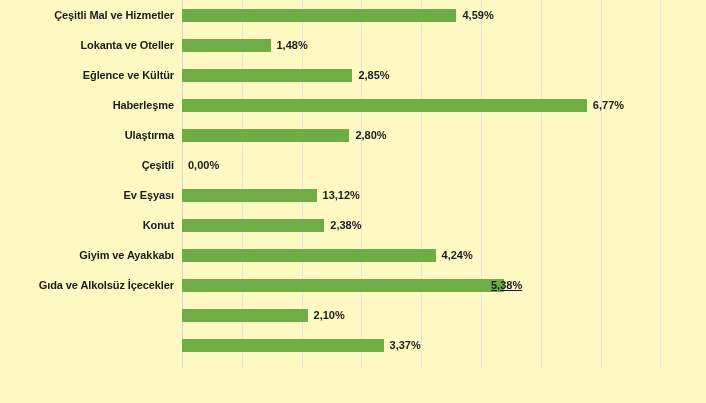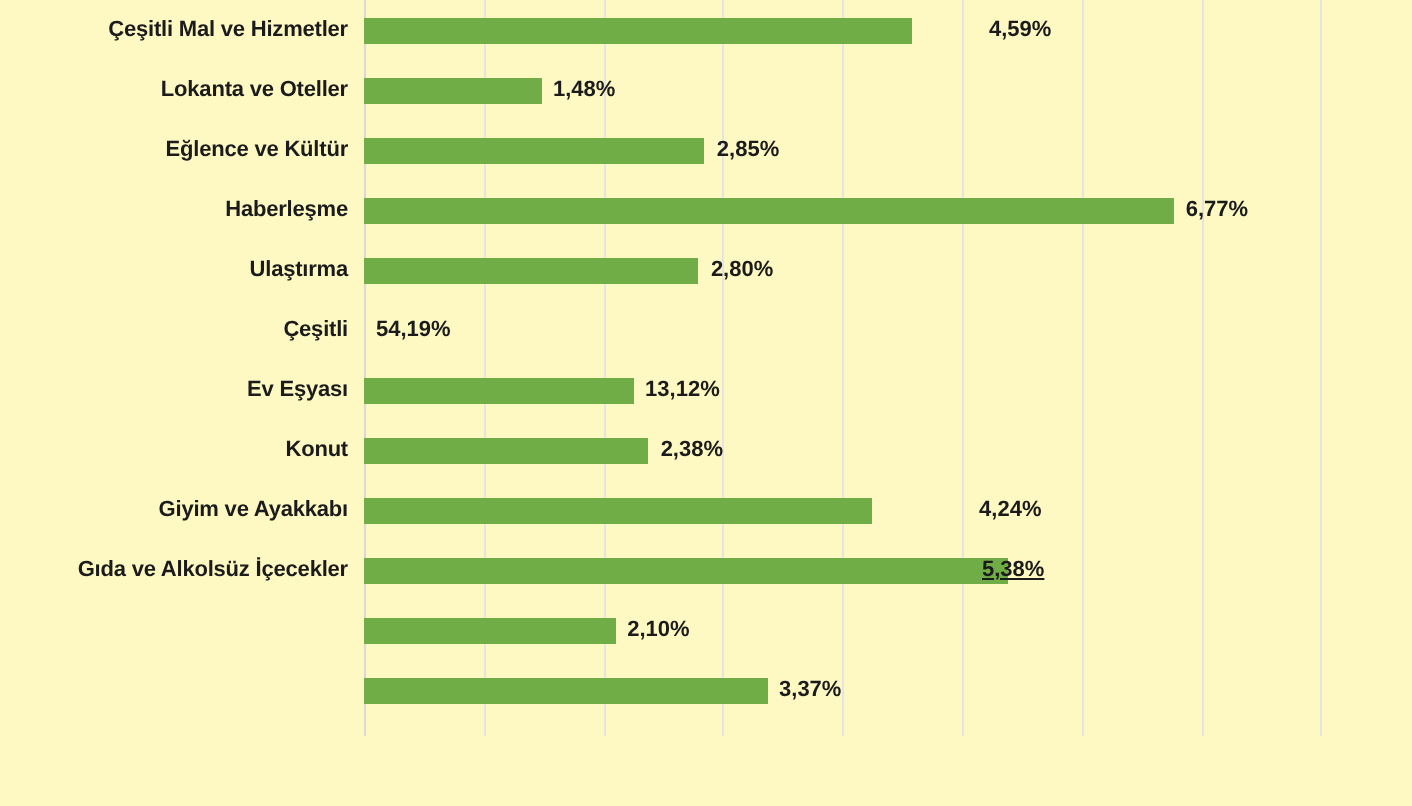--- a/index.html
+++ b/index.html
@@ -90,21 +90,21 @@
       <div class="gridline" style="left: 299px;"></div>
       <div class="gridline" style="left: 358.8px;"></div>
       <div class="gridline" style="left: 418.6px;"></div>
       <div class="gridline" style="left: 478.4px;"></div>
     </div>
 
   <div id="rows-layer">
       <div class="row" style="top: 0px;">
         <div class="row-label">Çeşitli Mal ve Hizmetler</div>
         <div class="bar" style="width: 274.482px; background: rgb(112, 173, 71);"></div>
-        <div class="bar-value" style="left: 462.482px; margin-left: 32px;">4,59%</div>
+        <div class="bar-value" style="left: 462.482px;">4,59%</div>
       </div>
       <div class="row" style="top: 30px;">
         <div class="row-label">Lokanta ve Oteller</div>
         <div class="bar" style="width: 88.504px; background: rgb(112, 173, 71);"></div>
         <div class="bar-value" style="left: 276.504px;">1,48%</div>
       </div>
       <div class="row" style="top: 60px;">
         <div class="row-label">Eğlence ve Kültür</div>
         <div class="bar" style="width: 170.43px; background: rgb(112, 173, 71);"></div>
         <div class="bar-value" style="left: 358.43px;">2,85%</div>
@@ -114,36 +114,36 @@
         <div class="bar" style="width: 404.846px; background: rgb(112, 173, 71);"></div>
         <div class="bar-value" style="left: 592.846px;">6,77%</div>
       </div>
       <div class="row" style="top: 120px;">
         <div class="row-label">Ulaştırma</div>
         <div class="bar" style="width: 167.44px; background: rgb(112, 173, 71);"></div>
         <div class="bar-value" style="left: 355.44px;">2,80%</div>
       </div>
       <div class="row" style="top: 150px;">
         <div class="row-label">Çeşitli</div>
-        <div class="bar-value" style="left: 188px;">54,19%</div>
+        <div class="bar-value" style="left: 188px;">0,00%</div>
       </div>
       <div class="row" style="top: 180px;">
         <div class="row-label">Ev Eşyası</div>
         <div class="bar" style="width: 134.55px; background: rgb(112, 173, 71);"></div>
         <div class="bar-value" style="left: 322.55px;">13,12%</div>
       </div>
       <div class="row" style="top: 210px;">
         <div class="row-label">Konut</div>
         <div class="bar" style="width: 142.324px; background: rgb(112, 173, 71);"></div>
         <div class="bar-value" style="left: 330.324px;">2,38%</div>
       </div>
       <div class="row" style="top: 240px;">
         <div class="row-label">Giyim ve Ayakkabı</div>
         <div class="bar" style="width: 253.552px; background: rgb(112, 173, 71);"></div>
-        <div class="bar-value" style="left: 441.552px; margin-left: 48px;">4,24%</div>
+        <div class="bar-value" style="left: 441.552px;">4,24%</div>
       </div>
       <div class="row" style="top: 270px;">
         <div class="row-label">Gıda ve Alkolsüz İçecekler</div>
         <div class="bar" style="width: 321.724px; background: rgb(112, 173, 71);"></div>
         <div class="bar-value" style="left: 491px; text-decoration: underline;">5,38%</div>
       </div>
       <div class="row" style="top: 300px;">
         <div class="bar" style="width: 125.58px; background: rgb(112, 173, 71);"></div>
         <div class="bar-value" style="left: 313.58px;">2,10%</div>
       </div>

